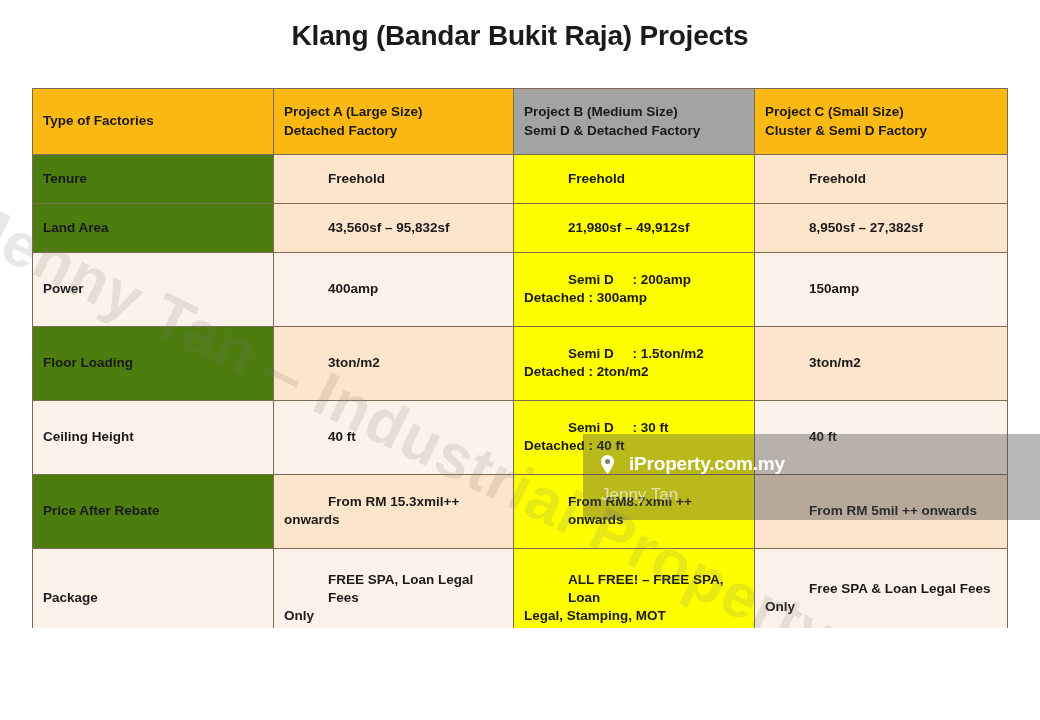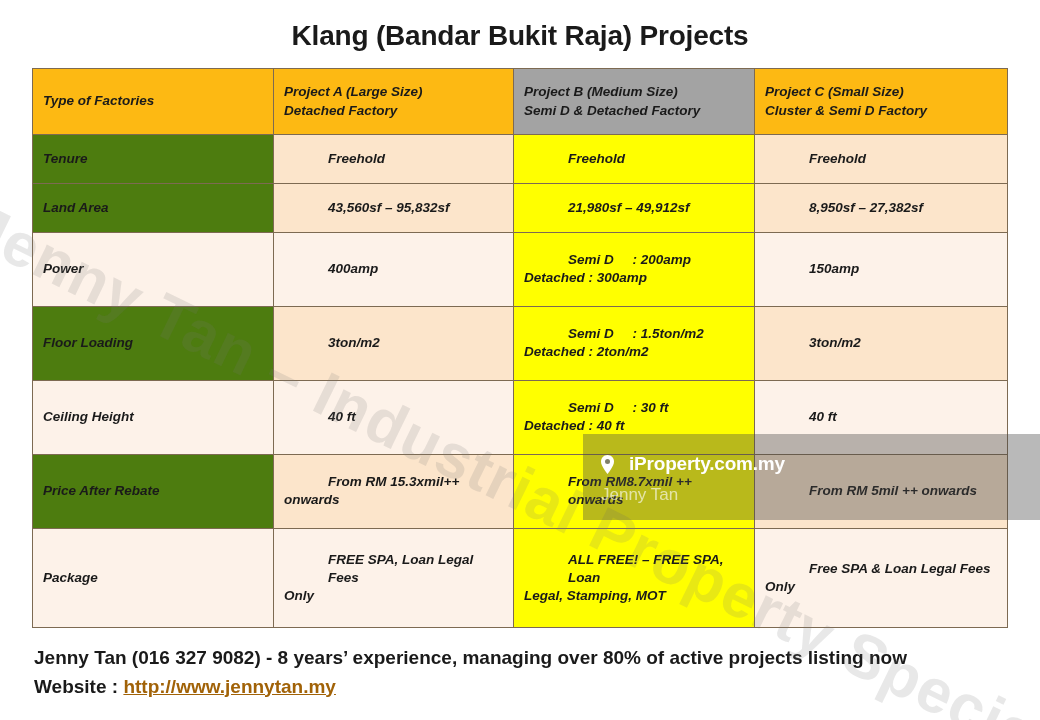--- a/index.html
+++ b/index.html
@@ -5,21 +5,21 @@
   * { box-sizing: border-box; }
   html, body {
     margin: 0; padding: 0;
     width: 1040px; height: 720px;
     background: #ffffff;
     font-family: "Liberation Sans", sans-serif;
     overflow: hidden;
   }
   #page {
     position: relative;
-    width: 1040px; height: 720px;
+    width: 1040px; height: 628px;
     background: #ffffff;
     overflow: hidden;
   }
 
   
   .title {
     position: absolute;
     left: 0; top: 20px;
     width: 1040px;
     text-align: center;
@@ -42,24 +42,23 @@
     color: rgba(120,120,120,0.17);
     white-space: nowrap;
     pointer-events: none;
     z-index: 6;
     letter-spacing: 1px;
   }
 
   
   .tbl-wrap {
     position: absolute;
-    left: 32px; top: 68px;
+    left: 32px; top: 88px;
     width: 975px; height: 560px;
     z-index: 3;
-    font-style: italic;
   }
   table.cmp {
     width: 975px;
     height: 560px;
     border-collapse: collapse;
     table-layout: fixed;
   }
   table.cmp td {
     border: 1px solid #7d6a52;
     padding: 8px 10px;

